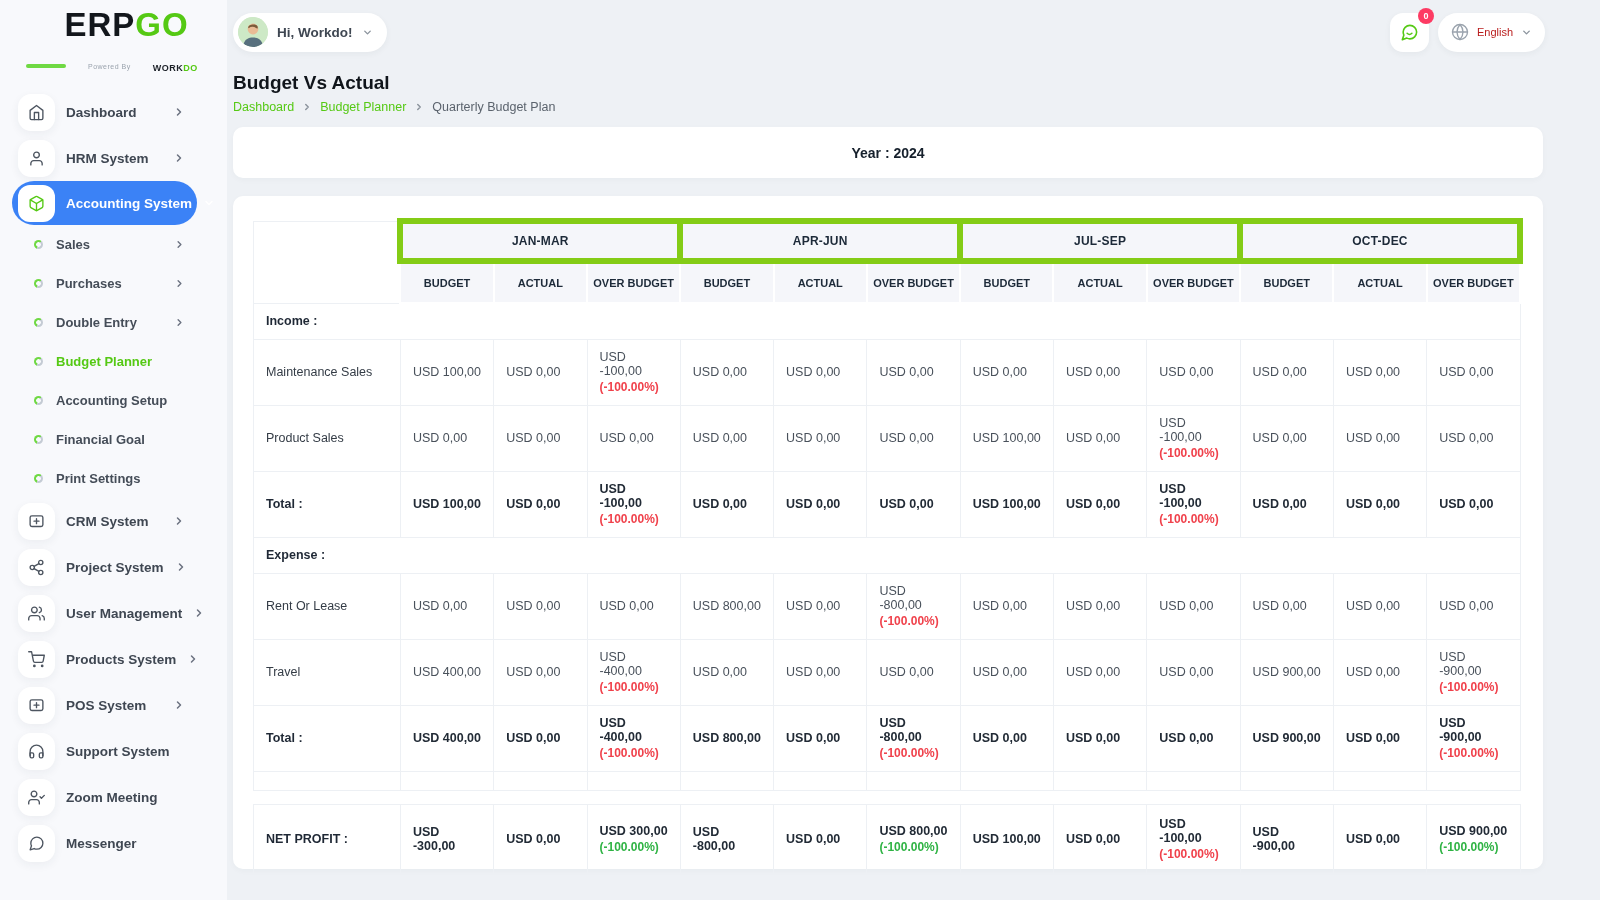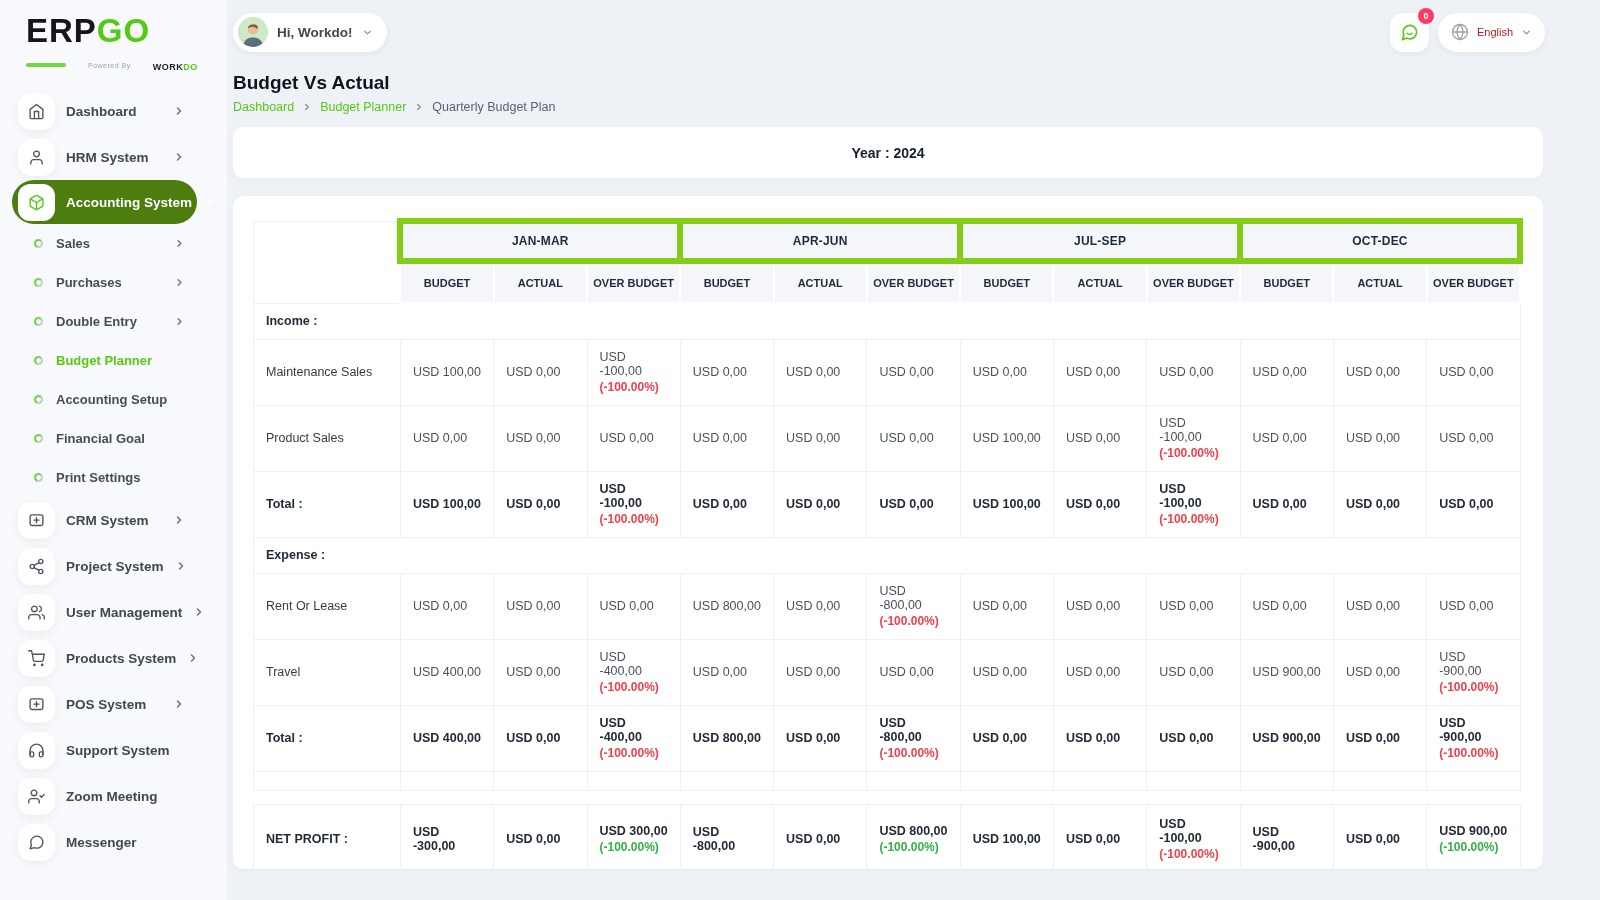--- a/index.html
+++ b/index.html
@@ -2,38 +2,38 @@
 <html><head>
 <meta charset="utf-8">
 <style>
   * { margin:0; padding:0; box-sizing:border-box; }
   html,body { width:1600px; height:900px; overflow:hidden; }
   body { font-family:"Liberation Sans","DejaVu Sans",sans-serif; background:#eef1f5; color:#3f4752; }
   .app { display:flex; width:1600px; height:900px; }
 
   
   .sidebar { width:227px; flex:none; background:#f8f9fc; height:900px; overflow:hidden; }
-  .logo { padding:14px 0 4px 26px; }
+  .logo { padding:8px 0 4px 26px;text-align:center; }
   .logo-main { font-size:33px; font-weight:900; letter-spacing:1px; line-height:1; }
   .lg-black { color:#13171c; }
   .lg-green { color:#55c914; }
-  .logo-sub { display:flex; align-items:center; gap:22px; margin-top:9px; }
+  .logo-sub { display:flex; align-items:center; gap:22px; margin-top:16px; }
   .logo-dash { width:40px; height:4px; border-radius:2px; background:#6fd943; display:inline-block; }
   .powered { font-size:7px; color:#9aa3ad; letter-spacing:.5px; }
   .tag-b1 { font-size:9px; font-weight:800; color:#1c2128; letter-spacing:.5px; }
   .tag-b2 { font-size:9px; font-weight:800; color:#55c914; letter-spacing:.5px; }
 
   nav { margin-top:10px; }
   .m-item { display:flex; align-items:center; gap:11px; height:46px; margin:0 30px 0 12px; padding:0 12px 0 6px; cursor:pointer; position:relative; }
   .icon-box { width:37px; height:37px; flex:none; background:#fff; border-radius:13px; box-shadow:0 3px 10px rgba(40,50,60,.06); display:flex; align-items:center; justify-content:center; color:#4d5560; }
   .icon-box svg { width:17px; height:17px; }
   .m-label { flex:1; font-size:13.5px; font-weight:600; color:#3f4752; white-space:nowrap; }
   .m-chev { color:#6b7280; display:flex; }
   .m-chev svg { width:12px; height:12px; }
-  .m-item.active { background:#4d7c0f; border-radius:24px; height:44px; }
+  .m-item.active { background:#3b82f6; border-radius:24px; height:44px; }
   .m-item.active .m-label, .m-item.active .m-chev { color:#fff; }
   .m-item.active .icon-box { box-shadow:none; color:#55c914; border-radius:12px; }
 
   .s-item { display:flex; align-items:center; gap:13px; height:39px; margin:0 30px 0 12px; padding:0 12px 0 22px; cursor:pointer; }
   .bullet { width:9px; height:9px; flex:none; border-radius:50%;
     background:radial-gradient(circle at center,#f8f9fc 0 2.2px,transparent 2.3px),conic-gradient(from 200deg,#6fd943 0 55%,#c4cbd4 55% 100%); }
   .s-label { flex:1; font-size:13px; font-weight:600; color:#454d58; white-space:nowrap; }
   .s-item.active .s-label { color:#55c914; font-weight:700; }
   .s-chev { color:#6b7280; display:flex; }
   .s-chev svg { width:11px; height:11px; }

